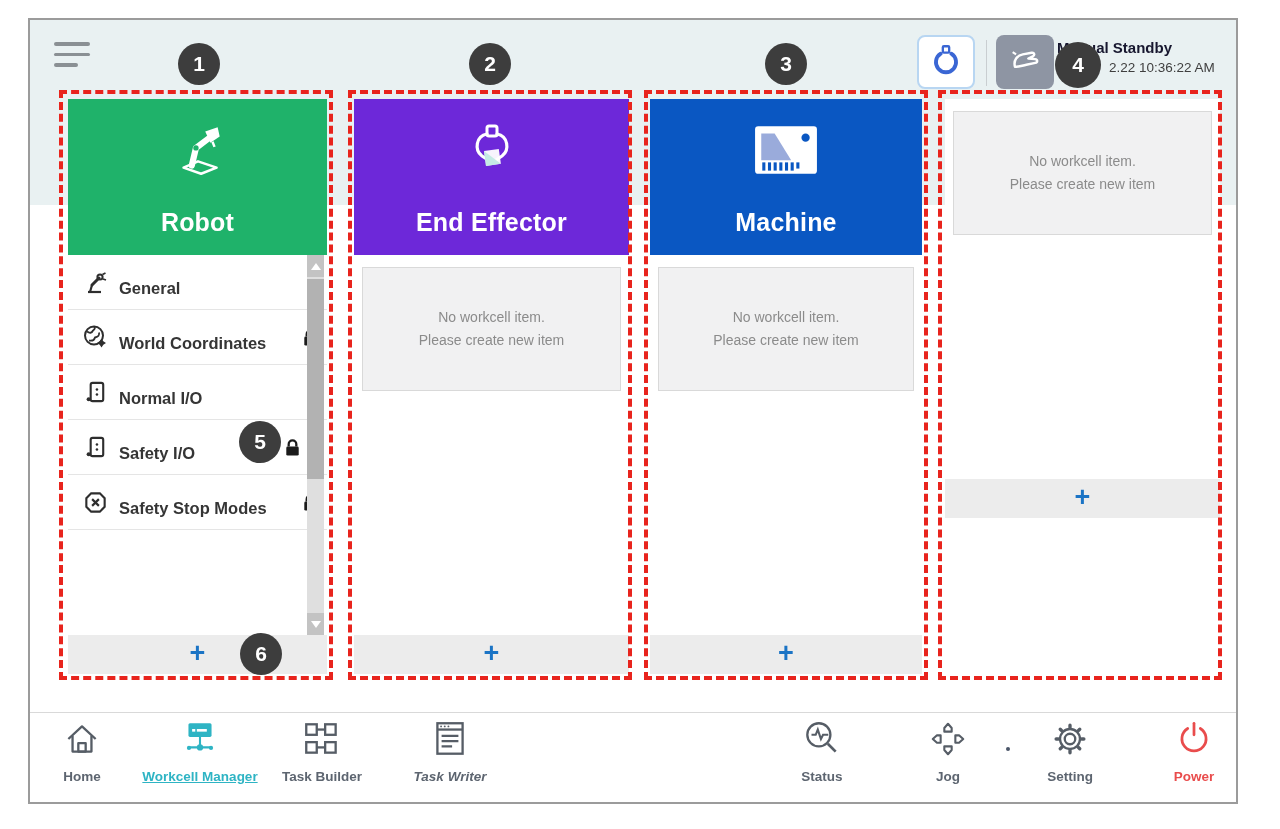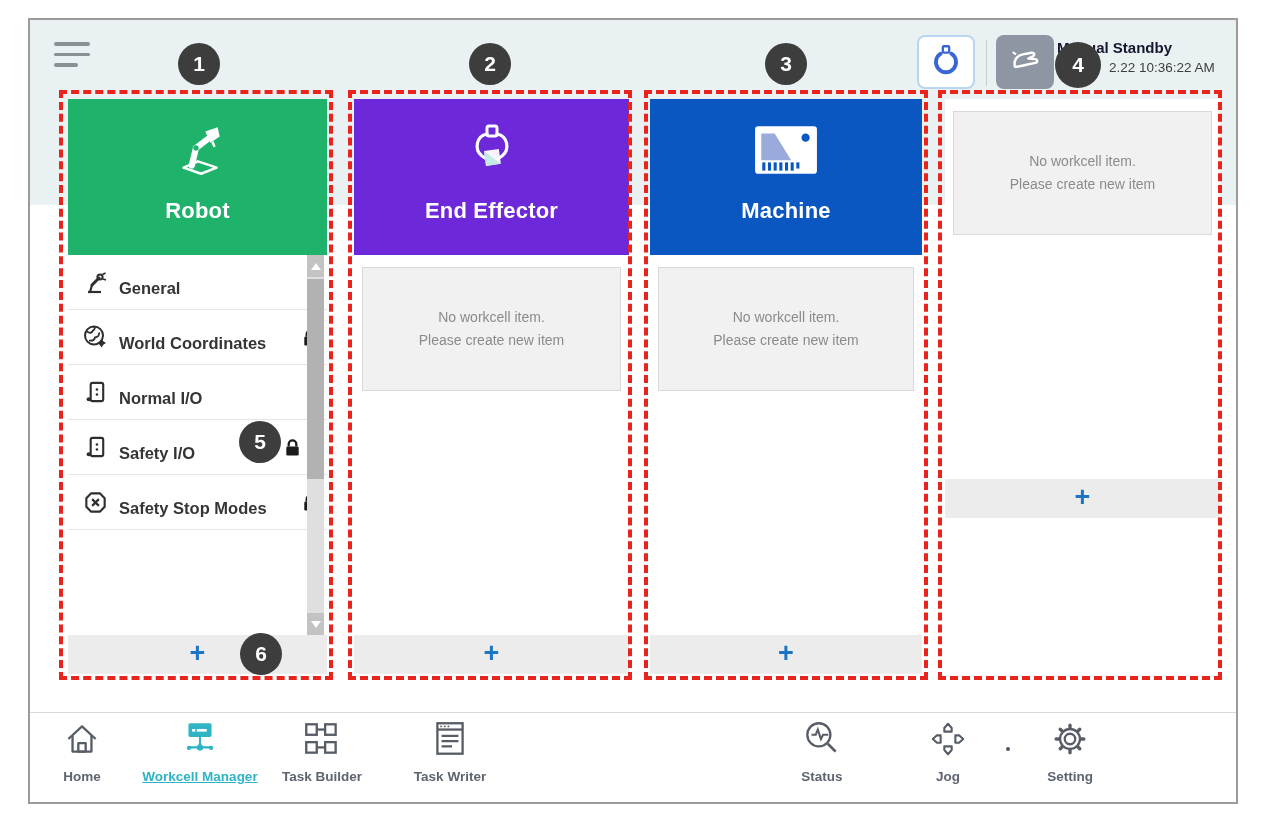--- a/index.html
+++ b/index.html
@@ -18,21 +18,21 @@
   .mode-btn{position:absolute;left:887px;top:15px;width:58px;height:54px;background:#ffffff;border:2px solid #b8d6f2;border-radius:8px;box-sizing:border-box;display:flex;align-items:center;justify-content:center;cursor:pointer;}
   .tr-divider{position:absolute;left:956px;top:20px;width:1px;height:46px;background:#c9ced1;}
   .hand-btn{position:absolute;left:966px;top:15px;width:58px;height:54px;background:#8e95a3;border-radius:8px;display:flex;align-items:center;justify-content:center;cursor:pointer;}
   .status-title{position:absolute;left:1027px;top:19px;font-size:15px;font-weight:bold;color:#17172f;white-space:nowrap;}
   .status-time{position:absolute;left:1079px;top:40px;font-size:13.5px;color:#3f3f3f;white-space:nowrap;}
 
   
   .card{position:absolute;top:79px;background:#ffffff;z-index:1;}
   .card-header{height:156px;display:flex;flex-direction:column;align-items:center;box-sizing:border-box;cursor:pointer;}
   .card-header .hicon{margin-top:17px;height:68px;display:flex;align-items:center;}
-  .card-header .hlabel{margin-top:14px;color:#ffffff;font-size:22px;font-weight:bold;letter-spacing:.2px;}
+  .card-header .hlabel{margin-top:24px;color:#ffffff;font-size:25px;font-weight:bold;letter-spacing:.2px;}
   .card-body{position:relative;height:380px;background:#ffffff;overflow:hidden;}
   .card-footer{height:39px;background:#ececec;display:flex;align-items:center;justify-content:center;cursor:pointer;}
   .plus{color:#1b74c5;font-size:27px;font-weight:bold;line-height:1;margin-top:-3px;}
 
   #card-robot{left:38px;width:259px;}
   #card-endeffector{left:324px;width:275px;}
   #card-machine{left:620px;width:272px;}
   #card-peripheral{left:915px;width:275px;}
   #card-robot .card-header{background:#1fb26a;}
   #card-endeffector .card-header{background:#6d28d9;}
@@ -337,21 +337,21 @@
             <rect x="23" y="6" width="10" height="10"></rect>
           <path d="M15 11 H23"></path>
           <rect x="5" y="23" width="10" height="10"></rect>
             <rect x="23" y="23" width="10" height="10"></rect>
           <path d="M15 28 H23"></path>
         </svg>
       </div>
       <div class="nlabel">Task Builder</div>
     </div>
 
-    <div class="nav-item" style="left:420px;">
+    <div class="nav-item" style="left:420px;font-style:italic;">
       <div class="nicon">
         <svg width="42" height="42" viewBox="0 0 40 40" fill="none" stroke="#565d66" stroke-width="2.2">
           <rect x="8" y="5" width="24" height="29"></rect>
           <path d="M8 11 H32"></path>
           <circle cx="11.5" cy="8" r="0.9" fill="#565d66" stroke="none"></circle>
           <circle cx="15" cy="8" r="0.9" fill="#565d66" stroke="none"></circle>
           <circle cx="18.5" cy="8" r="0.9" fill="#565d66" stroke="none"></circle>
           <path d="M12 17 H28 M12 22 H28 M12 27 H22"></path>
         </svg>
       </div>
@@ -389,15 +389,24 @@
           <circle cx="20" cy="20" r="5" stroke-width="2.2"></circle>
           <circle cx="20" cy="20" r="9.5" stroke-width="2.2"></circle>
           <g stroke-width="3.2" stroke-linecap="round">
             <path d="M20 6.8 V9 M20 31 V33.2 M6.8 20 H9 M31 20 H33.2 M10.7 10.7 l1.6 1.6 M27.7 27.7 l1.6 1.6 M29.3 10.7 l-1.6 1.6 M12.3 27.7 l-1.6 1.6"></path>
           </g>
         </svg>
       </div>
       <div class="nlabel">Setting</div>
     </div>
 
+    <div class="nav-item danger" style="left:1164px;">
+      <div class="nicon">
+        <svg width="42" height="42" viewBox="0 0 40 40" fill="none" stroke="#e94c4c" stroke-width="2.6" stroke-linecap="round">
+          <path d="M14 10 a11.5 11.5 0 1 0 12 0"></path>
+          <path d="M20 5 V16"></path>
+        </svg>
+      </div>
+      <div class="nlabel">Power</div>
+    </div>
 
   </div>
 </div>
 
 </body></html>

